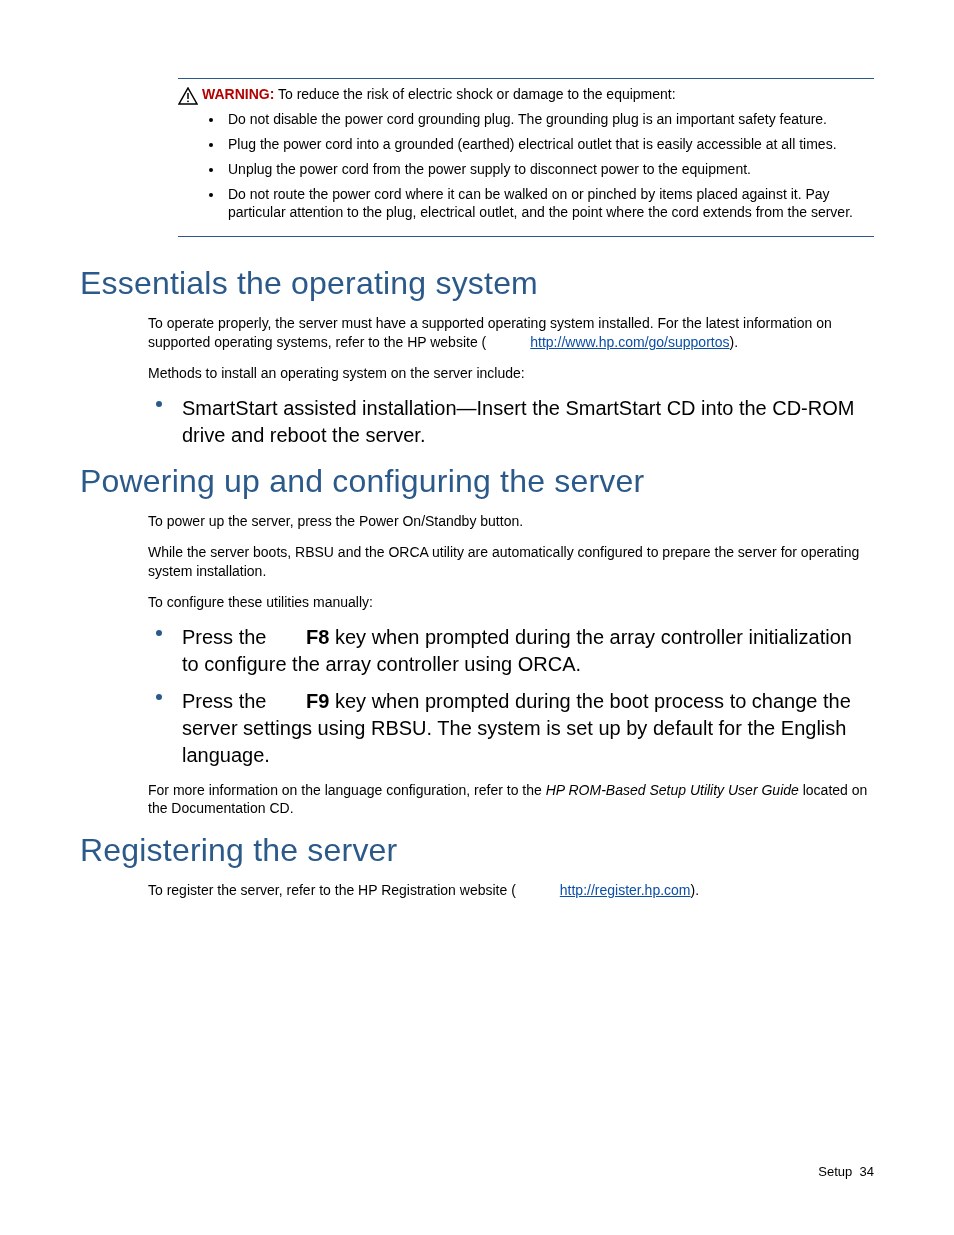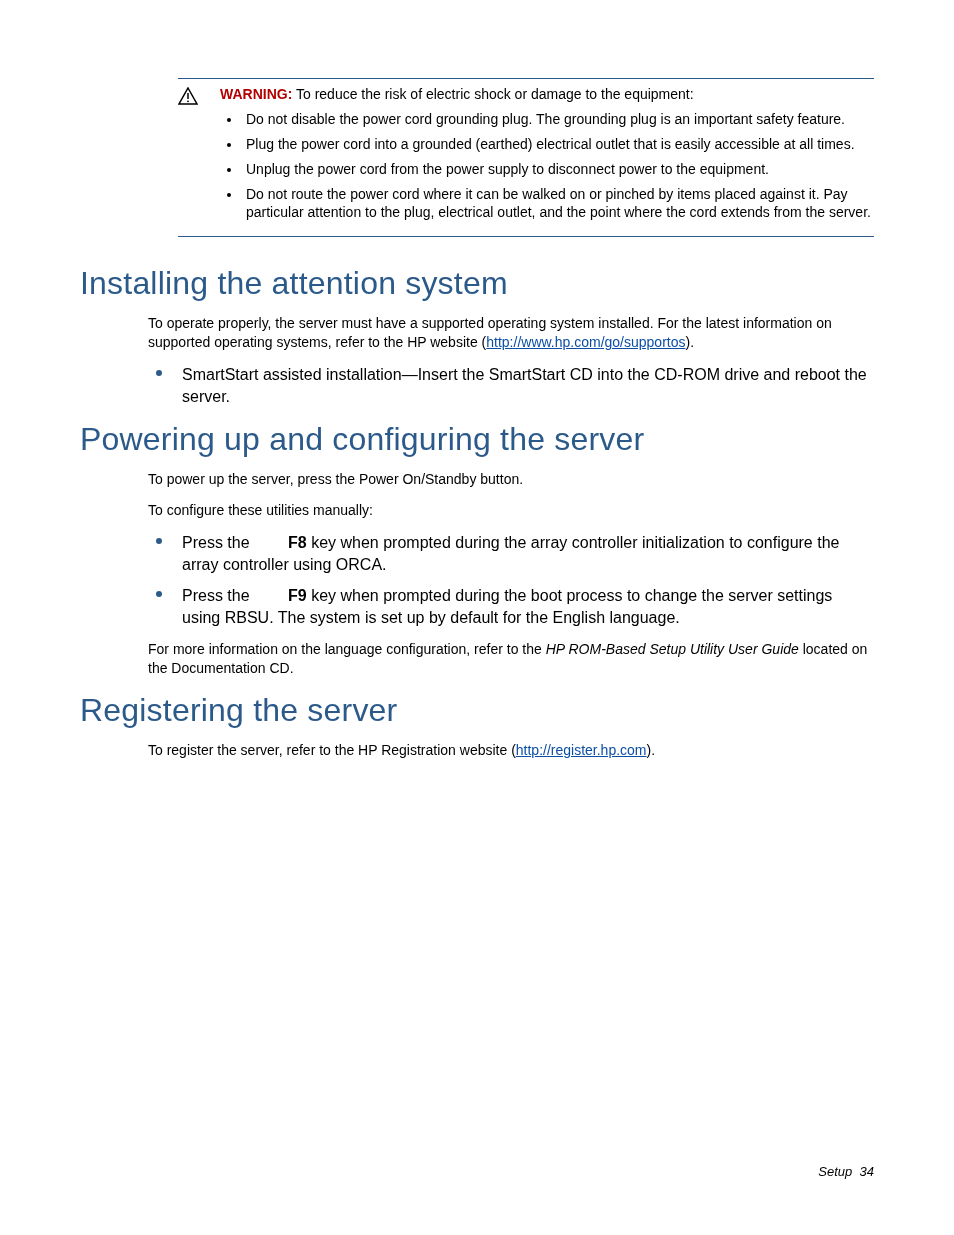--- a/index.html
+++ b/index.html
@@ -15,21 +15,20 @@
     .page {
       padding: 78px 80px 0 80px;
     }
     .warning-box {
       border-top: 1px solid #2b5a8a;
       border-bottom: 1px solid #2b5a8a;
       padding: 6px 0 8px 0;
       margin-left: 98px;
       margin-bottom: 28px;
       display: flex;
-      gap: 18px;
     }
     .warning-icon-col {
       flex: 0 0 24px;
       padding-top: 2px;
     }
     .warning-text-col {
       flex: 1;
       font-size: 14px;
       line-height: 1.35;
     }
@@ -57,50 +56,50 @@
       margin-left: 68px;
     }
     .para {
       font-size: 14px;
       line-height: 1.35;
       margin-bottom: 12px;
     }
     a.link {
       color: #0a4ea6;
       text-decoration: underline;
+      margin-left: 44px;
     }
     ul.blue-bullets {
       list-style: none;
       margin: 0 0 12px 0;
       padding: 0;
     }
     ul.blue-bullets > li {
       position: relative;
       padding-left: 34px;
       margin-bottom: 10px;
       line-height: 1.35;
-      font-size: 16px;
+      font-size: 20px;
     }
     ul.blue-bullets > li::before {
       content: "";
       position: absolute;
       left: 8px;
       top: 6px;
       width: 6px;
       height: 6px;
       background: #2b5a8a;
       border-radius: 50%;
     }
     .footer {
       position: absolute;
       bottom: 56px;
       right: 80px;
       font-size: 13px;
       color: #000;
-      font-style: italic;
     }
     .italic { font-style: italic; margin-top: 38px; }
     .bold { font-weight: bold; margin-left: 34px; }
   </style>
 </head>
 <body>
 
 <div class="page">
 
   <div class="warning-box">
@@ -116,33 +115,35 @@
       <span>To reduce the risk of electric shock or damage to the equipment:</span>
       <ul class="warn-list">
         <li>Do not disable the power cord grounding plug. The grounding plug is an important safety feature.</li>
         <li>Plug the power cord into a grounded (earthed) electrical outlet that is easily accessible at all times.</li>
         <li>Unplug the power cord from the power supply to disconnect power to the equipment.</li>
         <li>Do not route the power cord where it can be walked on or pinched by items placed against it. Pay particular attention to the plug, electrical outlet, and the point where the cord extends from the server.</li>
       </ul>
     </div>
   </div>
 
-  <h1 class="section-heading">Installing the attention system</h1>
+  <h1 class="section-heading">Essentials the operating system</h1>
   <div class="body-block">
     <p class="para">
       <span>To operate properly, the server must have a supported operating system installed. For the latest information on supported operating systems, refer to the HP website (</span><a class="link">http://www.hp.com/go/supportos</a><span>).</span>
     </p>
+    <p class="para">Methods to install an operating system on the server include:</p>
     <ul class="blue-bullets">
       <li>SmartStart assisted installation—Insert the SmartStart CD into the CD-ROM drive and reboot the server.</li>
     </ul>
   </div>
 
   <h1 class="section-heading">Powering up and configuring the server</h1>
   <div class="body-block">
     <p class="para">To power up the server, press the Power On/Standby button.</p>
+    <p class="para">While the server boots, RBSU and the ORCA utility are automatically configured to prepare the server for operating system installation.</p>
     <p class="para">To configure these utilities manually:</p>
     <ul class="blue-bullets">
       <li>
         <span>Press the </span><span class="bold">F8</span><span> key when prompted during the array controller initialization to configure the array controller using ORCA.</span>
       </li>
       <li>
         <span>Press the </span><span class="bold">F9</span><span> key when prompted during the boot process to change the server settings using RBSU. The system is set up by default for the English language.</span>
       </li>
     </ul>
     <p class="para">

